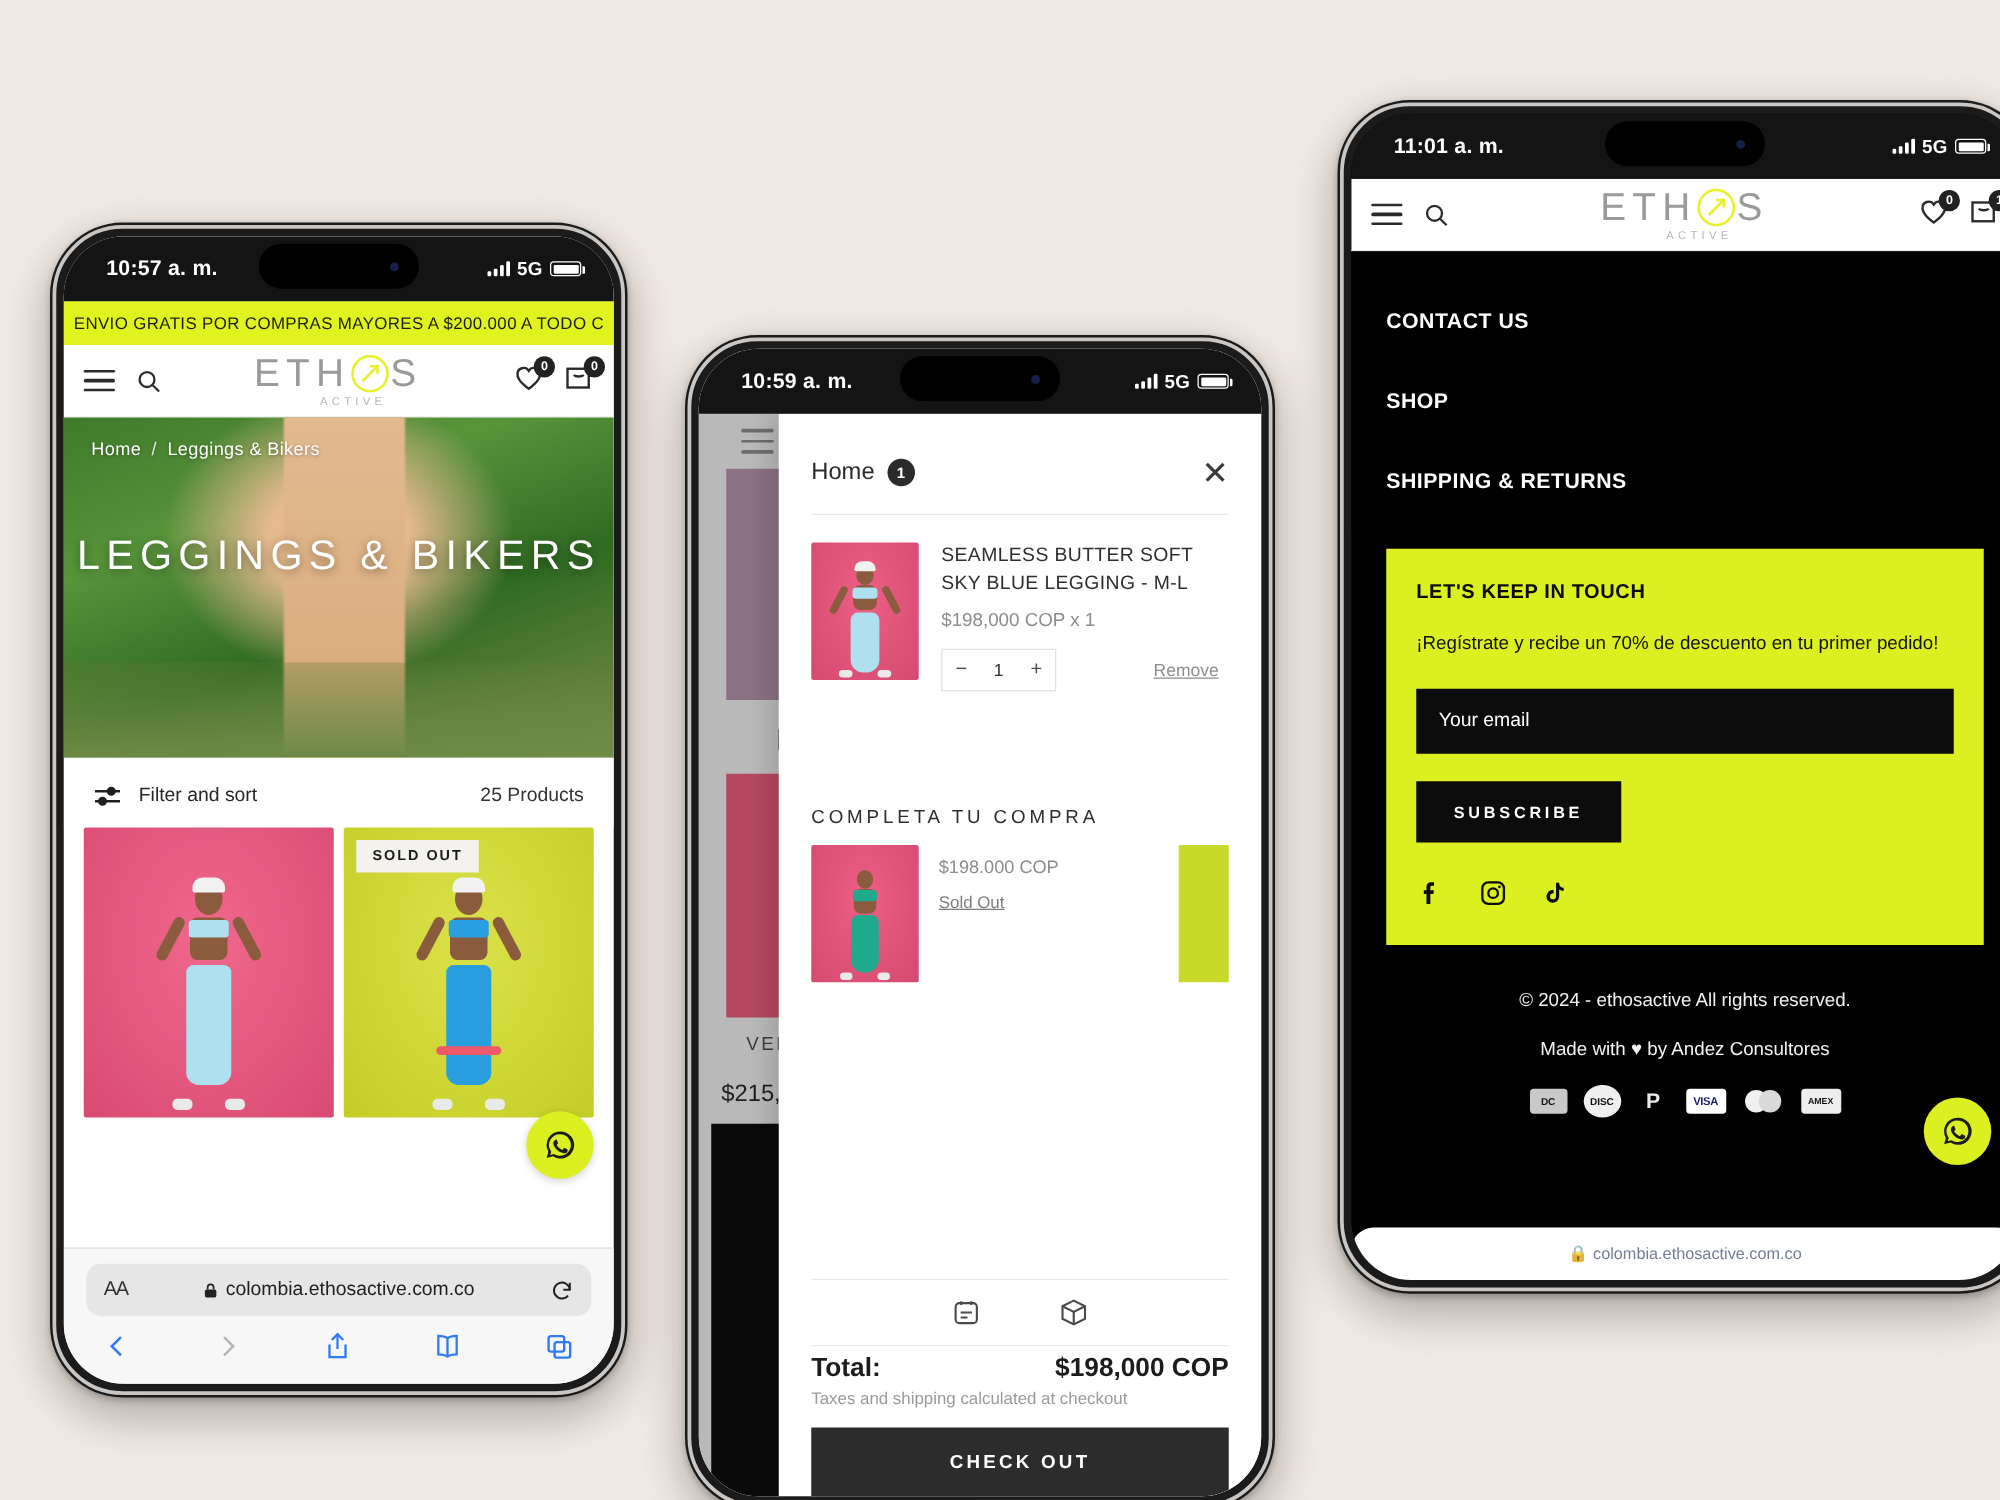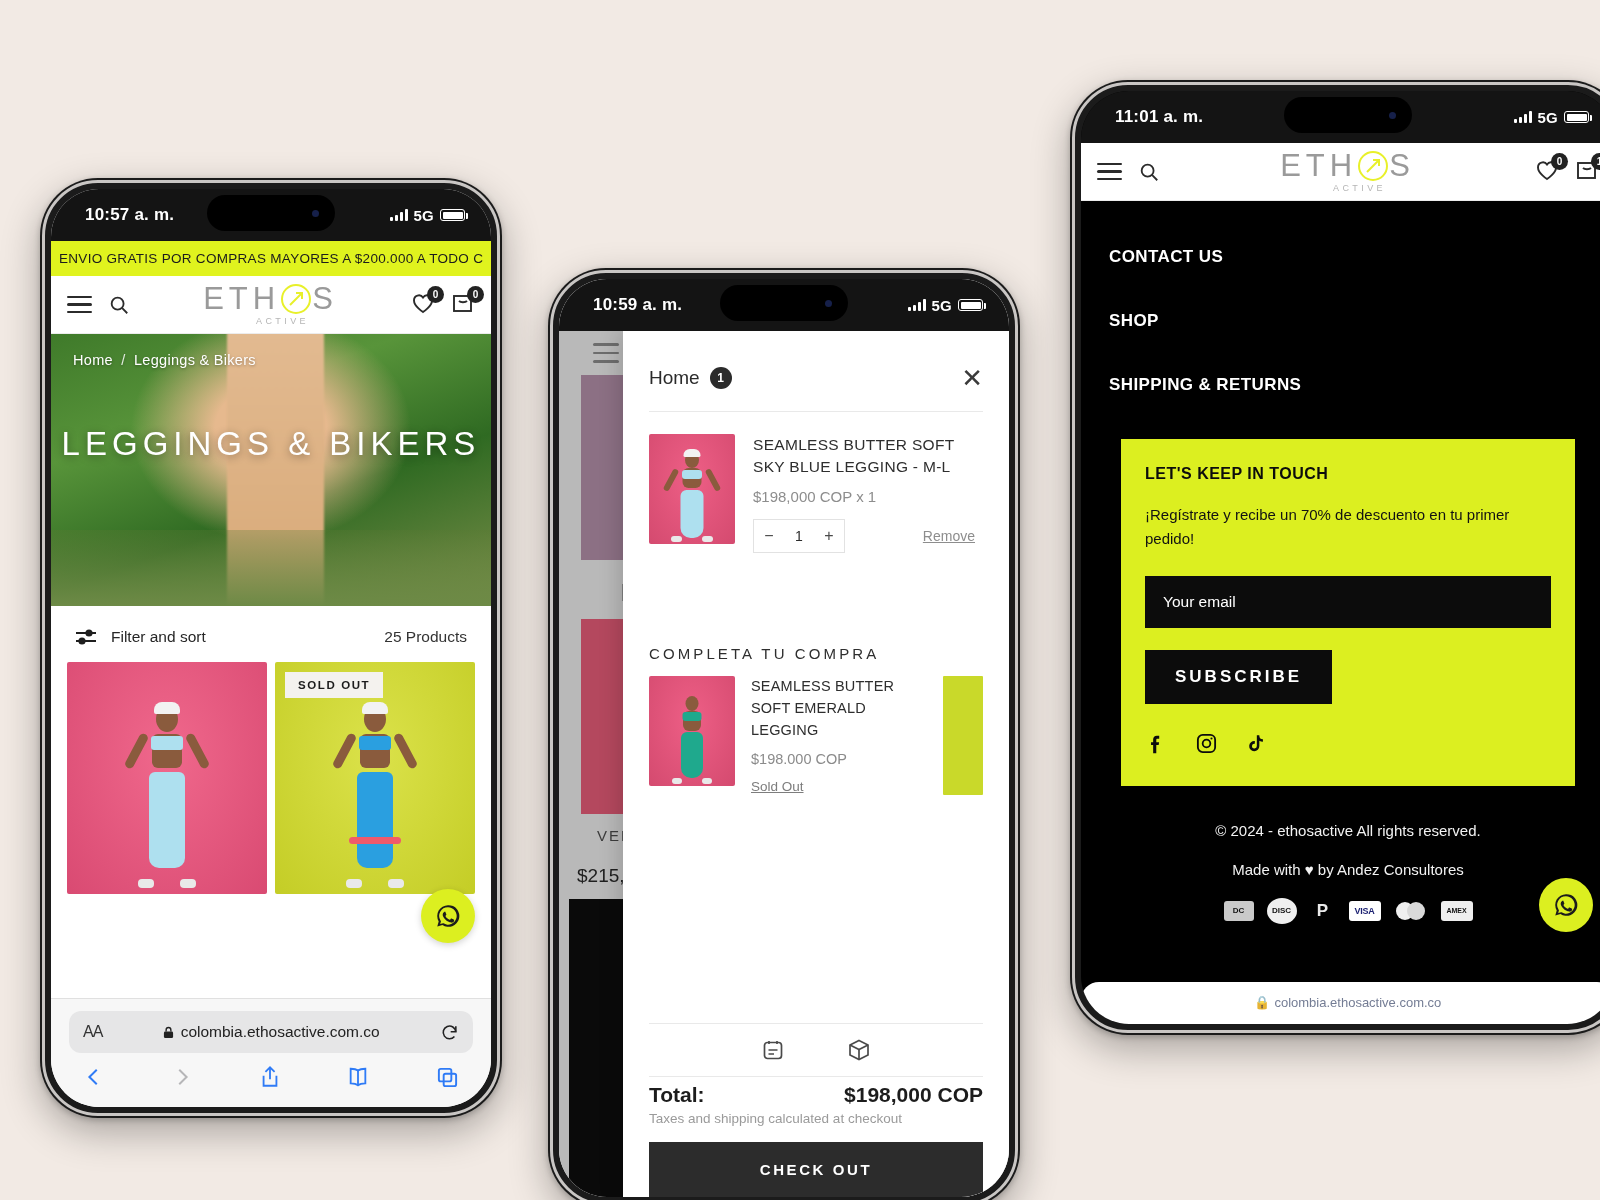--- a/index.html
+++ b/index.html
@@ -200,28 +200,28 @@
     padding:19px 0; font-size:15px; font-weight:bold; letter-spacing:2.6px;
   }
   .viewcart{text-align:center;font-size:14px;font-weight:bold;letter-spacing:2.6px;color:#2b2b2b;padding:20px 0 18px;}
 
   
   #phone3 { left:1070px; top:80px; width:556px; height:955px; }
   #phone3 .screen { background:#000; }
   .menu-list { background:#000; padding:24px 28px 6px; }
   .menu-item { color:#fff; font-size:17px; font-weight:bold; letter-spacing:.4px; padding:22px 0; }
   .news {
-    background:#DCEF20; margin:16px 40px 0; padding:26px 24px 30px;
+    background:#DCEF20; margin:16px 28px 0; padding:26px 24px 30px;
   }
   .news-h{font-size:16px;font-weight:bold;letter-spacing:.5px;color:#0c0c0c;}
   .news-p{font-size:15px;color:#121212;margin-top:20px;line-height:1.62;}
   .email-box{margin-top:24px;background:#0c0c0c;height:52px;display:flex;align-items:center;padding:0 18px;}
   .email-box span{color:#fff;font-size:15.5px;}
   .subscribe{margin-top:22px;background:#0c0c0c;color:#fff;display:inline-block;
-             padding:17px 30px;font-size:17px;font-weight:bold;letter-spacing:3px;}
+             padding:17px 30px;font-size:13px;font-weight:bold;letter-spacing:3px;}
   .socials{display:flex;gap:28px;margin-top:28px;align-items:center;}
   .copy{color:#f2f2f2;text-align:center;font-size:15px;padding:36px 20px 0;}
   .made{color:#f2f2f2;text-align:center;font-size:15px;padding:22px 20px 0;}
   .pays{display:flex;justify-content:center;gap:13px;padding:20px 0 0;align-items:center;}
   .pay{height:20px;border-radius:3px;display:flex;align-items:center;justify-content:center;
        font-size:8px;font-weight:bold;color:#111;}
   .safari3{position:absolute;left:0;right:0;bottom:0;height:42px;background:#fff;
            border-top-left-radius:18px;border-top-right-radius:18px;
            display:flex;align-items:flex-end;justify-content:center;}
   .safari3 span{font-size:13px;color:#3e4a6b;opacity:.85;padding-bottom:14px;}
@@ -479,21 +479,20 @@
         <div class="model" style="width:48px;height:92px;bottom:2px">
           <span class="m-head" style="top:4px;width:13px;height:15px"></span>
           <span class="m-torso" style="top:19px;width:18px;height:20px"></span>
           <span class="m-bra" style="top:20px;width:19px;height:9px;background:#1fa98d"></span>
           <span class="m-legs" style="top:40px;width:22px;height:46px;background:#1fa98d"></span>
           <span class="m-shoe l" style="left:4px;width:10px;height:6px"></span>
           <span class="m-shoe r" style="right:4px;width:10px;height:6px"></span>
         </div>
       </div>
       <div style="flex:1">
-        <div class="up-name">SEAMLESS BUTTER SOFT EMERALD LEGGING</div>
         <div class="up-price">$198.000 COP</div>
         <span class="soldlink">Sold Out</span>
       </div>
       <div class="up-next"></div>
     </div>
 
     <div class="cart-foot">
       <div class="hr"></div>
       <div class="foot-icons">
         <svg width="24" height="24" viewBox="0 0 24 24" fill="none" stroke="#4a4a4a" stroke-width="1.7">

